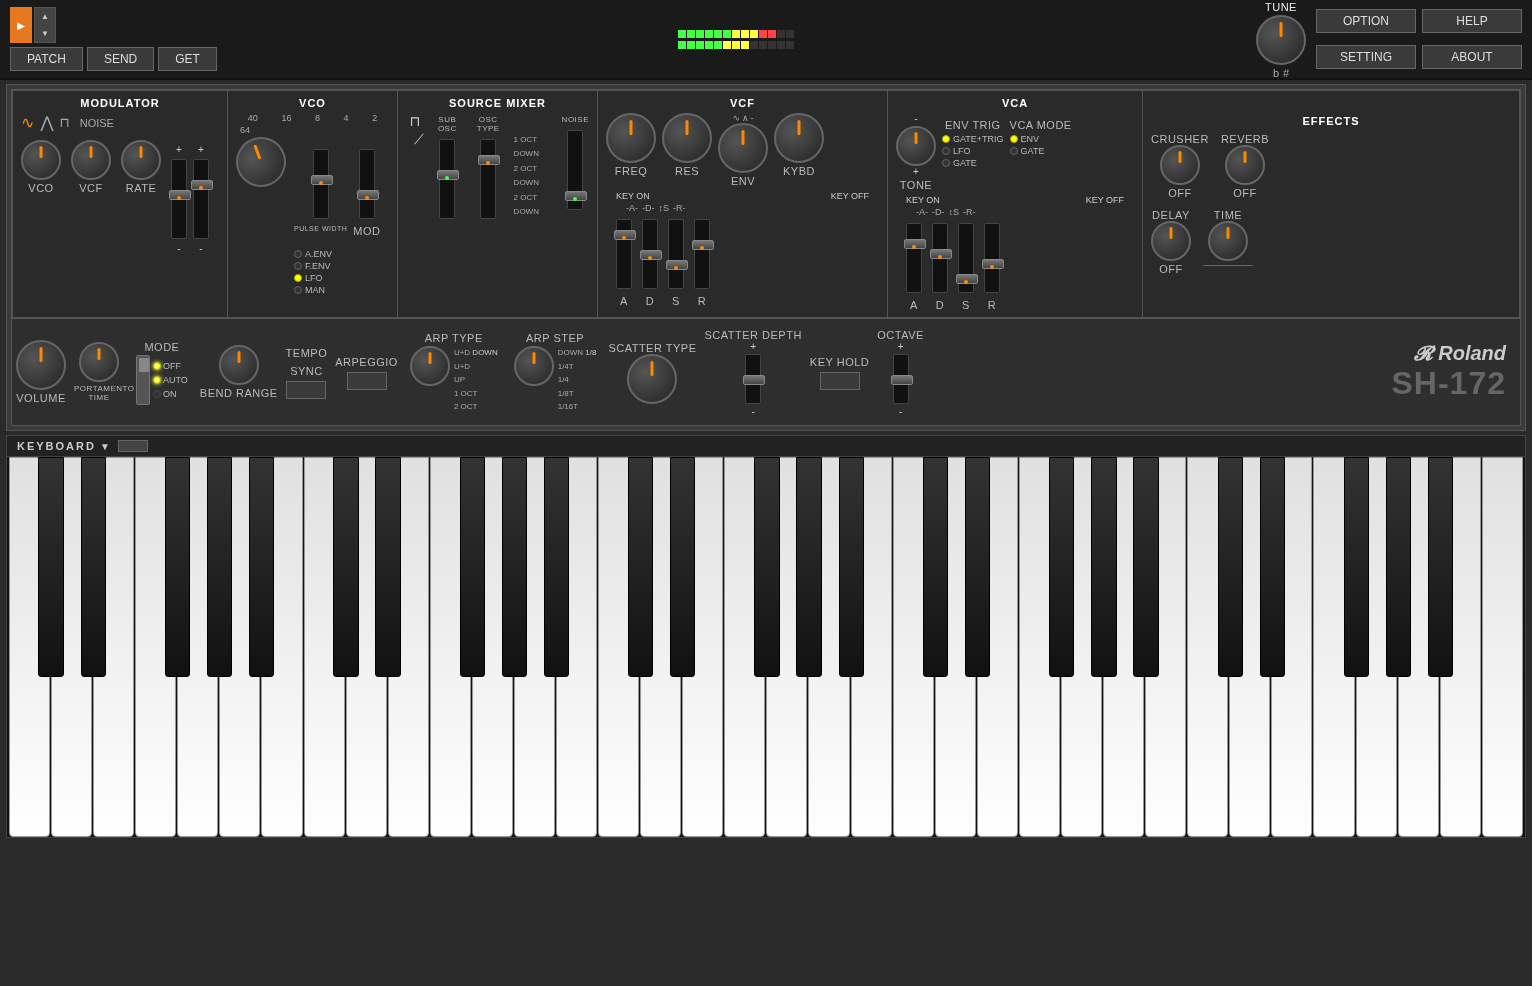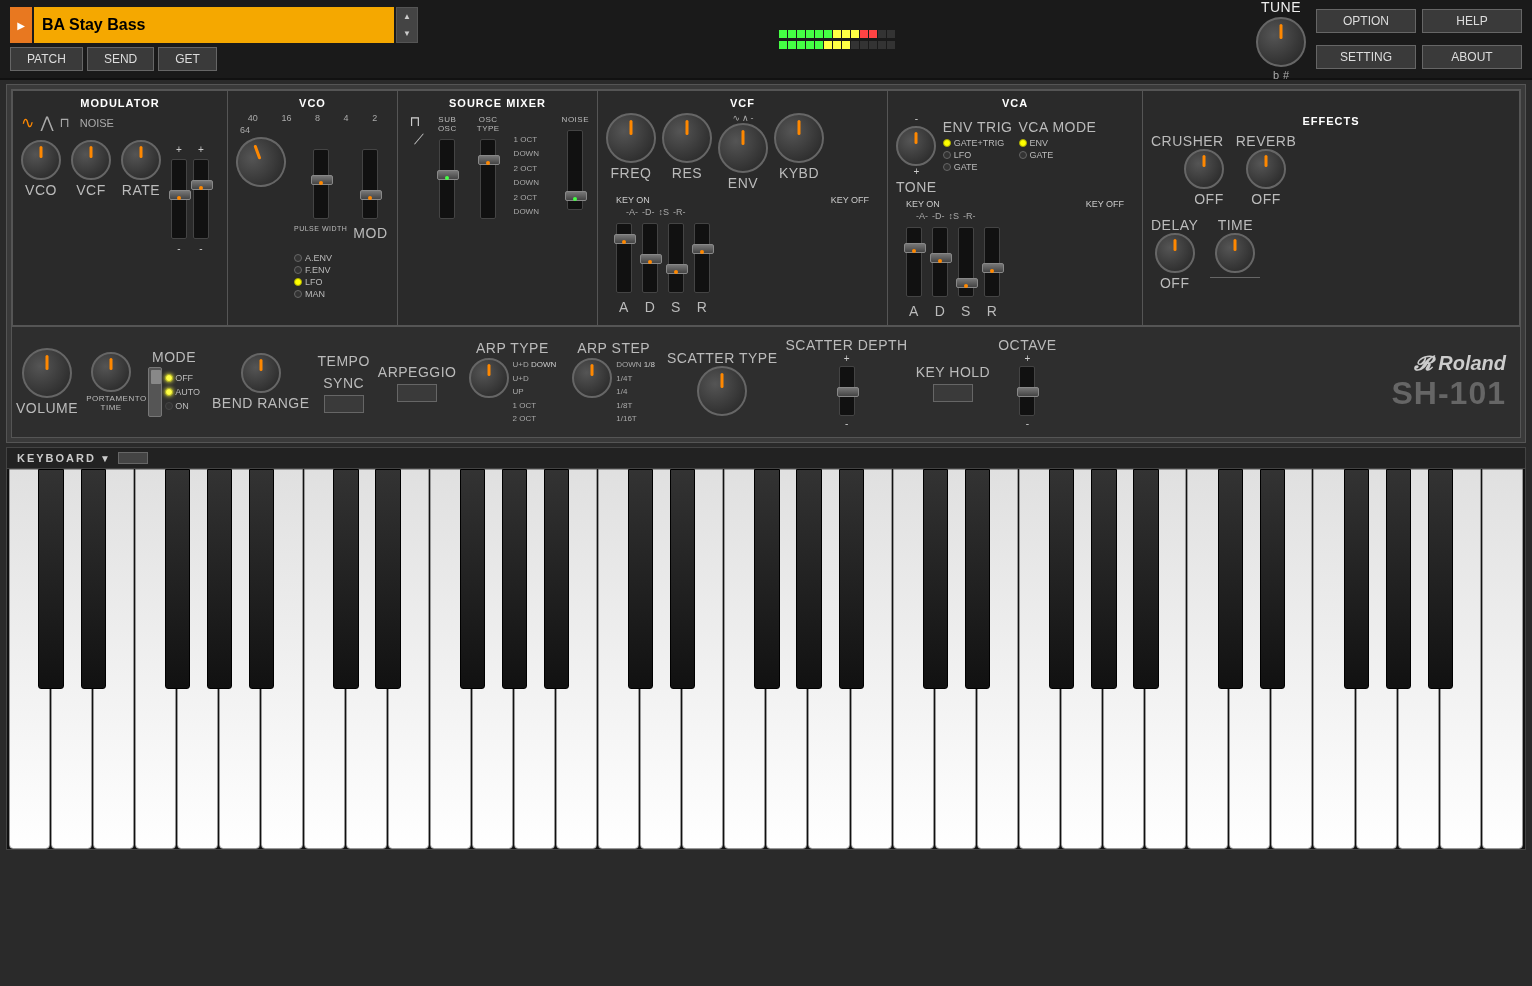--- a/index.html
+++ b/index.html
@@ -215,21 +215,21 @@
     }
     .led.yellow {
       background: #ff4;
       border-color: #aa2;
       box-shadow: 0 0 4px #ff4;
     }
 
     
     .ctrl-label {
       color: #bbb;
-      font-size: 14px;
+      font-size: 11px;
       text-align: center;
       letter-spacing: 0.5px;
       margin-top: 2px;
     }
     .ctrl-label.white { color: #eee; }
     .knob-group {
       display: flex;
       flex-direction: column;
       align-items: center;
     }
@@ -293,21 +293,20 @@
       border-color: #aa0;
     }
   </style>
 </head>
 <body>
 
 <div class="top-bar">
   <div class="patch-section">
     <div class="patch-name-row">
       <button class="play-btn">▶</button>
-      <div class="patch-name">BA Stay Bass</div>
       <div class="nav-arrows">
         <button class="nav-arrow">▲</button>
         <button class="nav-arrow">▼</button>
       </div>
     </div>
     <div class="patch-buttons">
       <button class="patch-btn">PATCH</button>
       <button class="patch-btn">SEND</button>
       <button class="patch-btn">GET</button>
     </div>
@@ -665,21 +664,21 @@
           </div>
           <div class="ctrl-label">R</div>
         </div>
       </div>
     </div>
 
     <div style="padding:24px 8px; flex:1;">
       <div class="section-title">EFFECTS</div>
       <div style="display:flex; gap:12px;">
 
-        <div style="display:flex;flex-direction:column;align-items:flex-end;">
+        <div style="display:flex;flex-direction:column;align-items:center;">
           <div class="ctrl-label">CRUSHER</div>
           <div class="knob"></div>
           <div class="ctrl-label">OFF</div>
         </div>
 
         <div style="display:flex;flex-direction:column;align-items:center;">
           <div class="ctrl-label">REVERB</div>
           <div class="knob"></div>
           <div class="ctrl-label">OFF</div>
         </div>
@@ -807,21 +806,21 @@
       <div class="ctrl-label">OCTAVE</div>
       <div class="plus-minus">+</div>
       <div class="vertical-fader" style="height:50px;margin:2px 0;">
         <div class="v-fader-thumb" style="top:20px;"></div>
       </div>
       <div class="plus-minus">-</div>
     </div>
 
     <div style="margin-left:auto;text-align:right;padding-right:10px;">
       <div style="color:#ccc;font-size:20px;font-style:italic;font-weight:bold;">𝓡 Roland</div>
-      <div style="color:#666;font-size:32px;font-weight:bold;letter-spacing:1px;">SH-101</div>
+      <div style="color:#666;font-size:32px;font-weight:bold;letter-spacing:1px;">SH-172</div>
     </div>
 
   </div>
 
 </div>
 
 <div style="background:#1a1a1a; margin:0 6px 4px; border:1px solid #444;">
   <div style="display:flex;align-items:center;padding:4px 10px;background:#222;border-bottom:1px solid #444;">
     <span style="color:#ccc;font-size:11px;font-weight:bold;letter-spacing:2px;">KEYBOARD</span>
     <span style="color:#ccc;font-size:10px;margin-left:4px;">▼</span>

